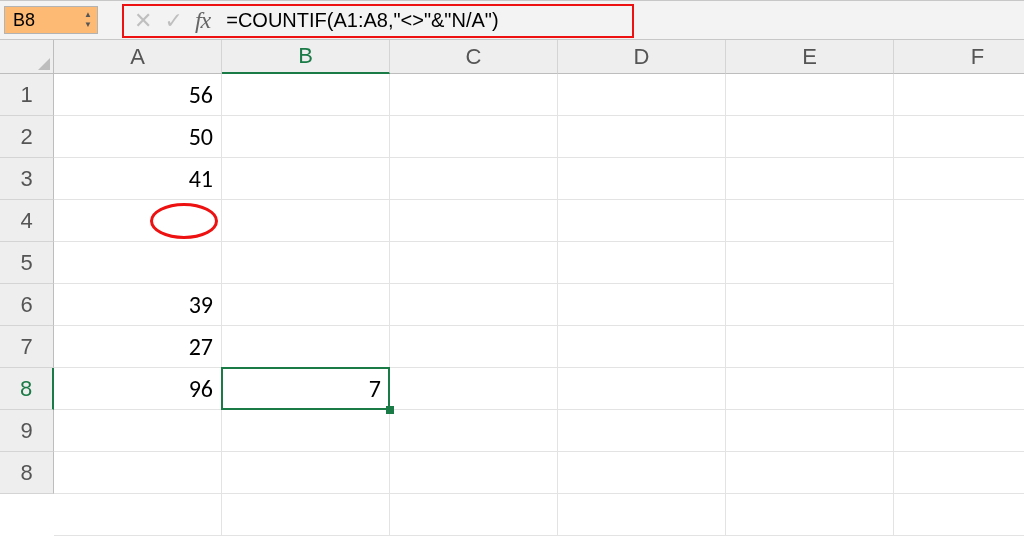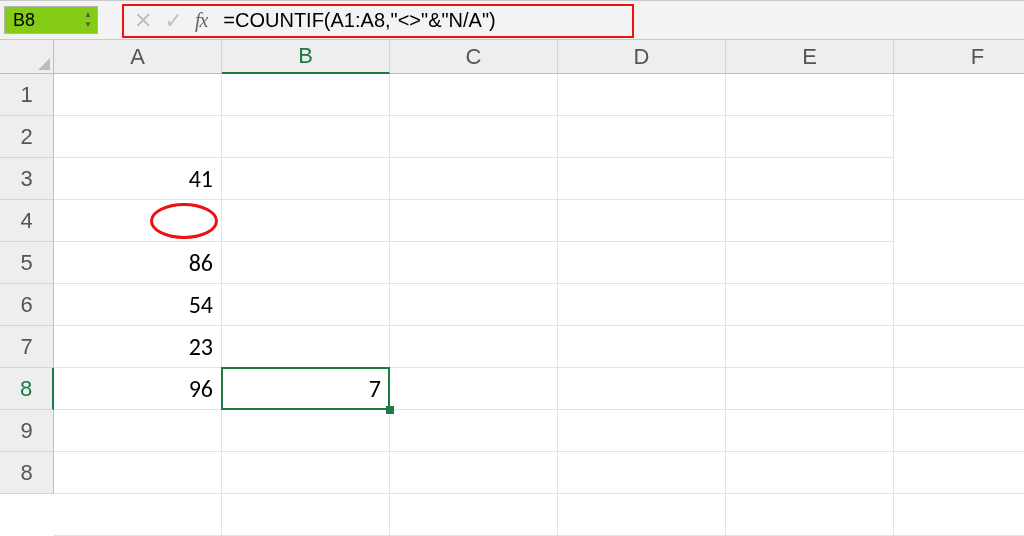--- a/index.html
+++ b/index.html
@@ -20,21 +20,21 @@
     height: 40px;
     background: #f3f3f3;
     border-top: 1px solid #c7c7c7;
     border-bottom: 1px solid #c7c7c7;
     position: relative;
   }
   .name-box {
     width: 94px;
     height: 28px;
     margin-left: 4px;
-    background: #84cc16;
+    background: #fdba74;
     border: 1px solid #b3b3b3;
     display: flex;
     align-items: center;
     padding-left: 8px;
     font-size: 18px;
     font-family: Arial, sans-serif;
     position: relative;
   }
   .name-box-spin {
     position: absolute;
@@ -64,21 +64,21 @@
     align-items: center;
     gap: 12px;
     margin-left: 36px;
     color: #bfbfbf;
   }
   .fb-cancel, .fb-enter { font-size: 22px; }
   .fb-fx {
     font-style: italic;
     font-family: 'Times New Roman', serif;
     color: #666;
-    font-size: 20px;
+    font-size: 24px;
     letter-spacing: -1px;
     text-align: right;
   }
   .formula-input {
     margin-left: 16px;
     font-size: 20px;
     font-family: Arial, sans-serif;
     color: #000;
     background: transparent;
     border: none;
@@ -234,27 +234,29 @@
       <div class="row-h">4</div>
       <div class="row-h">5</div>
       <div class="row-h">6</div>
       <div class="row-h">7</div>
       <div class="row-h active">8</div>
       <div class="row-h">9</div>
       <div class="row-h">8</div>
     </div>
   <div class="cells" id="cells">
       <div class="row">
-        <div class="cell"></div>
-        <div class="cell"></div>
-        <div class="cell"></div>
-        <div class="cell"></div>
-        <div class="cell"></div>
-      </div>
-      <div class="row">
+        <div class="cell">56</div>
+        <div class="cell"></div>
+        <div class="cell"></div>
+        <div class="cell"></div>
+        <div class="cell"></div>
+        <div class="cell"></div>
+      </div>
+      <div class="row">
+        <div class="cell">50</div>
         <div class="cell"></div>
         <div class="cell"></div>
         <div class="cell"></div>
         <div class="cell"></div>
         <div class="cell"></div>
       </div>
       <div class="row">
         <div class="cell">41</div>
         <div class="cell"></div>
         <div class="cell"></div>
@@ -263,37 +265,36 @@
         <div class="cell"></div>
       </div>
       <div class="row">
         <div class="cell"></div>
         <div class="cell"></div>
         <div class="cell"></div>
         <div class="cell"></div>
         <div class="cell"></div>
       </div>
       <div class="row">
-        <div class="cell">86</div>
-        <div class="cell"></div>
-        <div class="cell"></div>
-        <div class="cell"></div>
-        <div class="cell"></div>
-        <div class="cell"></div>
-      </div>
-      <div class="row">
-        <div class="cell">54</div>
-        <div class="cell"></div>
-        <div class="cell"></div>
-        <div class="cell"></div>
-        <div class="cell"></div>
-        <div class="cell"></div>
-      </div>
-      <div class="row">
-        <div class="cell">23</div>
+        <div class="cell"></div>
+        <div class="cell"></div>
+        <div class="cell"></div>
+        <div class="cell"></div>
+        <div class="cell"></div>
+      </div>
+      <div class="row">
+        <div class="cell">39</div>
+        <div class="cell"></div>
+        <div class="cell"></div>
+        <div class="cell"></div>
+        <div class="cell"></div>
+        <div class="cell"></div>
+      </div>
+      <div class="row">
+        <div class="cell">27</div>
         <div class="cell"></div>
         <div class="cell"></div>
         <div class="cell"></div>
         <div class="cell"></div>
         <div class="cell"></div>
       </div>
       <div class="row">
         <div class="cell">96</div>
         <div class="cell">7</div>
         <div class="cell"></div>

